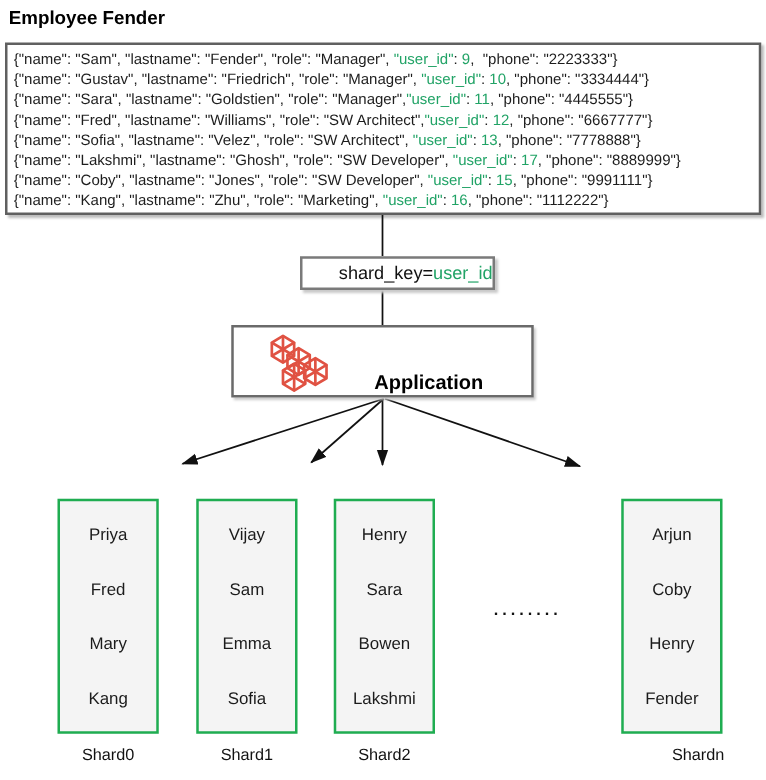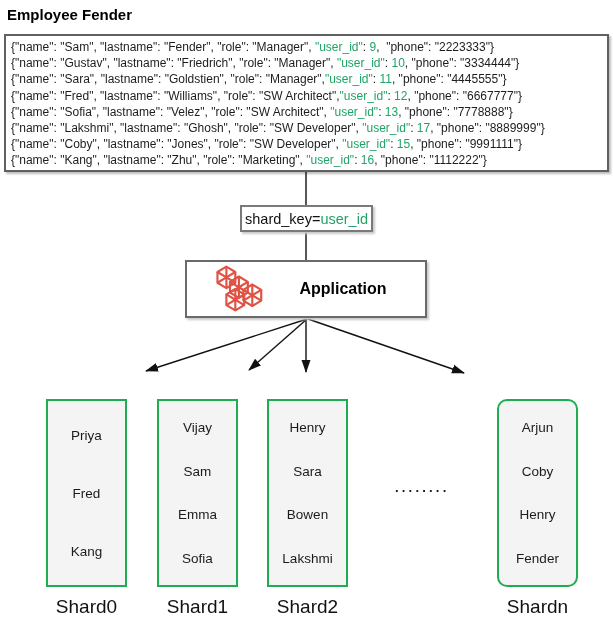--- a/index.html
+++ b/index.html
@@ -9,40 +9,40 @@
   }
   .title{position:absolute;left:7px;top:6px;font-size:15px;font-weight:bold;color:#000;}
   .dataset-box{
     position:absolute;left:4px;top:34px;width:605px;height:138px;box-sizing:border-box;
     background:#fff;border:2px solid #606060;box-shadow:2px 2px 2px #bdbdbd;
     padding:3px 5px;
   }
   .json-line{white-space:pre;font-size:12px;line-height:16.2px;color:#1d1d1d;}
   .green{color:var(--green,#21a366);}
   .shardkey-box{
-    position:absolute;left:240px;top:205px;width:133px;height:27px;box-sizing:border-box;
+    position:absolute;left:240px;top:205px;width:156px;height:27px;box-sizing:border-box;
     background:#fff;border:2px solid #7a7a7a;box-shadow:2px 2px 2px #c9c9c9;
-    display:flex;align-items:center;justify-content:center;
+    display:flex;align-items:center;justify-content:flex-end;
     font-size:14.5px;color:#111;white-space:pre;
   }
   .app-box{
     position:absolute;left:185px;top:260px;width:242px;height:58px;box-sizing:border-box;
     background:#fff;border:2px solid #6a6a6a;box-shadow:2px 2px 2px #c9c9c9;
-    display:flex;align-items:center;padding-left:16px;
+    display:flex;align-items:flex-end;padding-left:16px;
   }
   .app-icon{flex:0 0 auto;margin-left:8px;color:var(--red,#e05243);}
   .app-label{flex:1;text-align:center;font-size:16px;font-weight:bold;color:#000;margin-right:4px;}
   .overlay{position:absolute;left:0;top:0;pointer-events:none;}
   .shard-box{
     position:absolute;top:399px;width:81px;height:188px;box-sizing:border-box;
     background:#f4f4f4;border:2px solid var(--shard-green,#1fad51);
     display:flex;flex-direction:column;padding:5px 4px;
   }
   .shard-name{flex:1;display:flex;align-items:center;justify-content:center;font-size:13.5px;color:#1b1b1b;}
-  .shard-label{position:absolute;top:596px;text-align:center;font-size:19px;font-weight:500;color:#111;}
+  .shard-label{position:absolute;top:596px;text-align:center;font-size:13px;font-weight:500;color:#111;}
   .dots{position:absolute;left:395px;top:480px;font-size:13px;font-weight:bold;letter-spacing:3.2px;color:#111;}
 </style>
 </head>
 <body>
 
 <div class="canvas">
 
   <div class="title">Employee Fender</div>
 
   <div class="dataset-box" id="dataset-box">
@@ -91,41 +91,42 @@
       <use href="#cube" transform="translate(46,35)"></use>
       <use href="#cube" transform="translate(27,40)"></use>
     </svg>
     <div class="app-label">Application</div>
   </div>
 
   <div id="shards">
       <div class="shard-box" style="left: 46px;">
         <div class="shard-name">Priya</div>
         <div class="shard-name">Fred</div>
+        <div class="shard-name">Mary</div>
         <div class="shard-name">Kang</div>
       </div>
       <div class="shard-label" style="left: 46px; width: 81px;">Shard0</div>
       <div class="shard-box" style="left: 157px;">
         <div class="shard-name">Vijay</div>
         <div class="shard-name">Sam</div>
         <div class="shard-name">Emma</div>
         <div class="shard-name">Sofia</div>
       </div>
       <div class="shard-label" style="left: 157px; width: 81px;">Shard1</div>
       <div class="shard-box" style="left: 267px;">
         <div class="shard-name">Henry</div>
         <div class="shard-name">Sara</div>
         <div class="shard-name">Bowen</div>
         <div class="shard-name">Lakshmi</div>
       </div>
       <div class="shard-label" style="left: 267px; width: 81px;">Shard2</div>
-      <div class="shard-box" style="left: 497px; border-radius: 10px;">
+      <div class="shard-box" style="left: 497px;">
         <div class="shard-name">Arjun</div>
         <div class="shard-name">Coby</div>
         <div class="shard-name">Henry</div>
         <div class="shard-name">Fender</div>
       </div>
-      <div class="shard-label" style="left: 497px; width: 81px;">Shardn</div>
+      <div class="shard-label" style="left: 518px; width: 81px;">Shardn</div>
     </div>
 
   <div class="dots">........</div>
 
 </div>
 
 </body></html>

